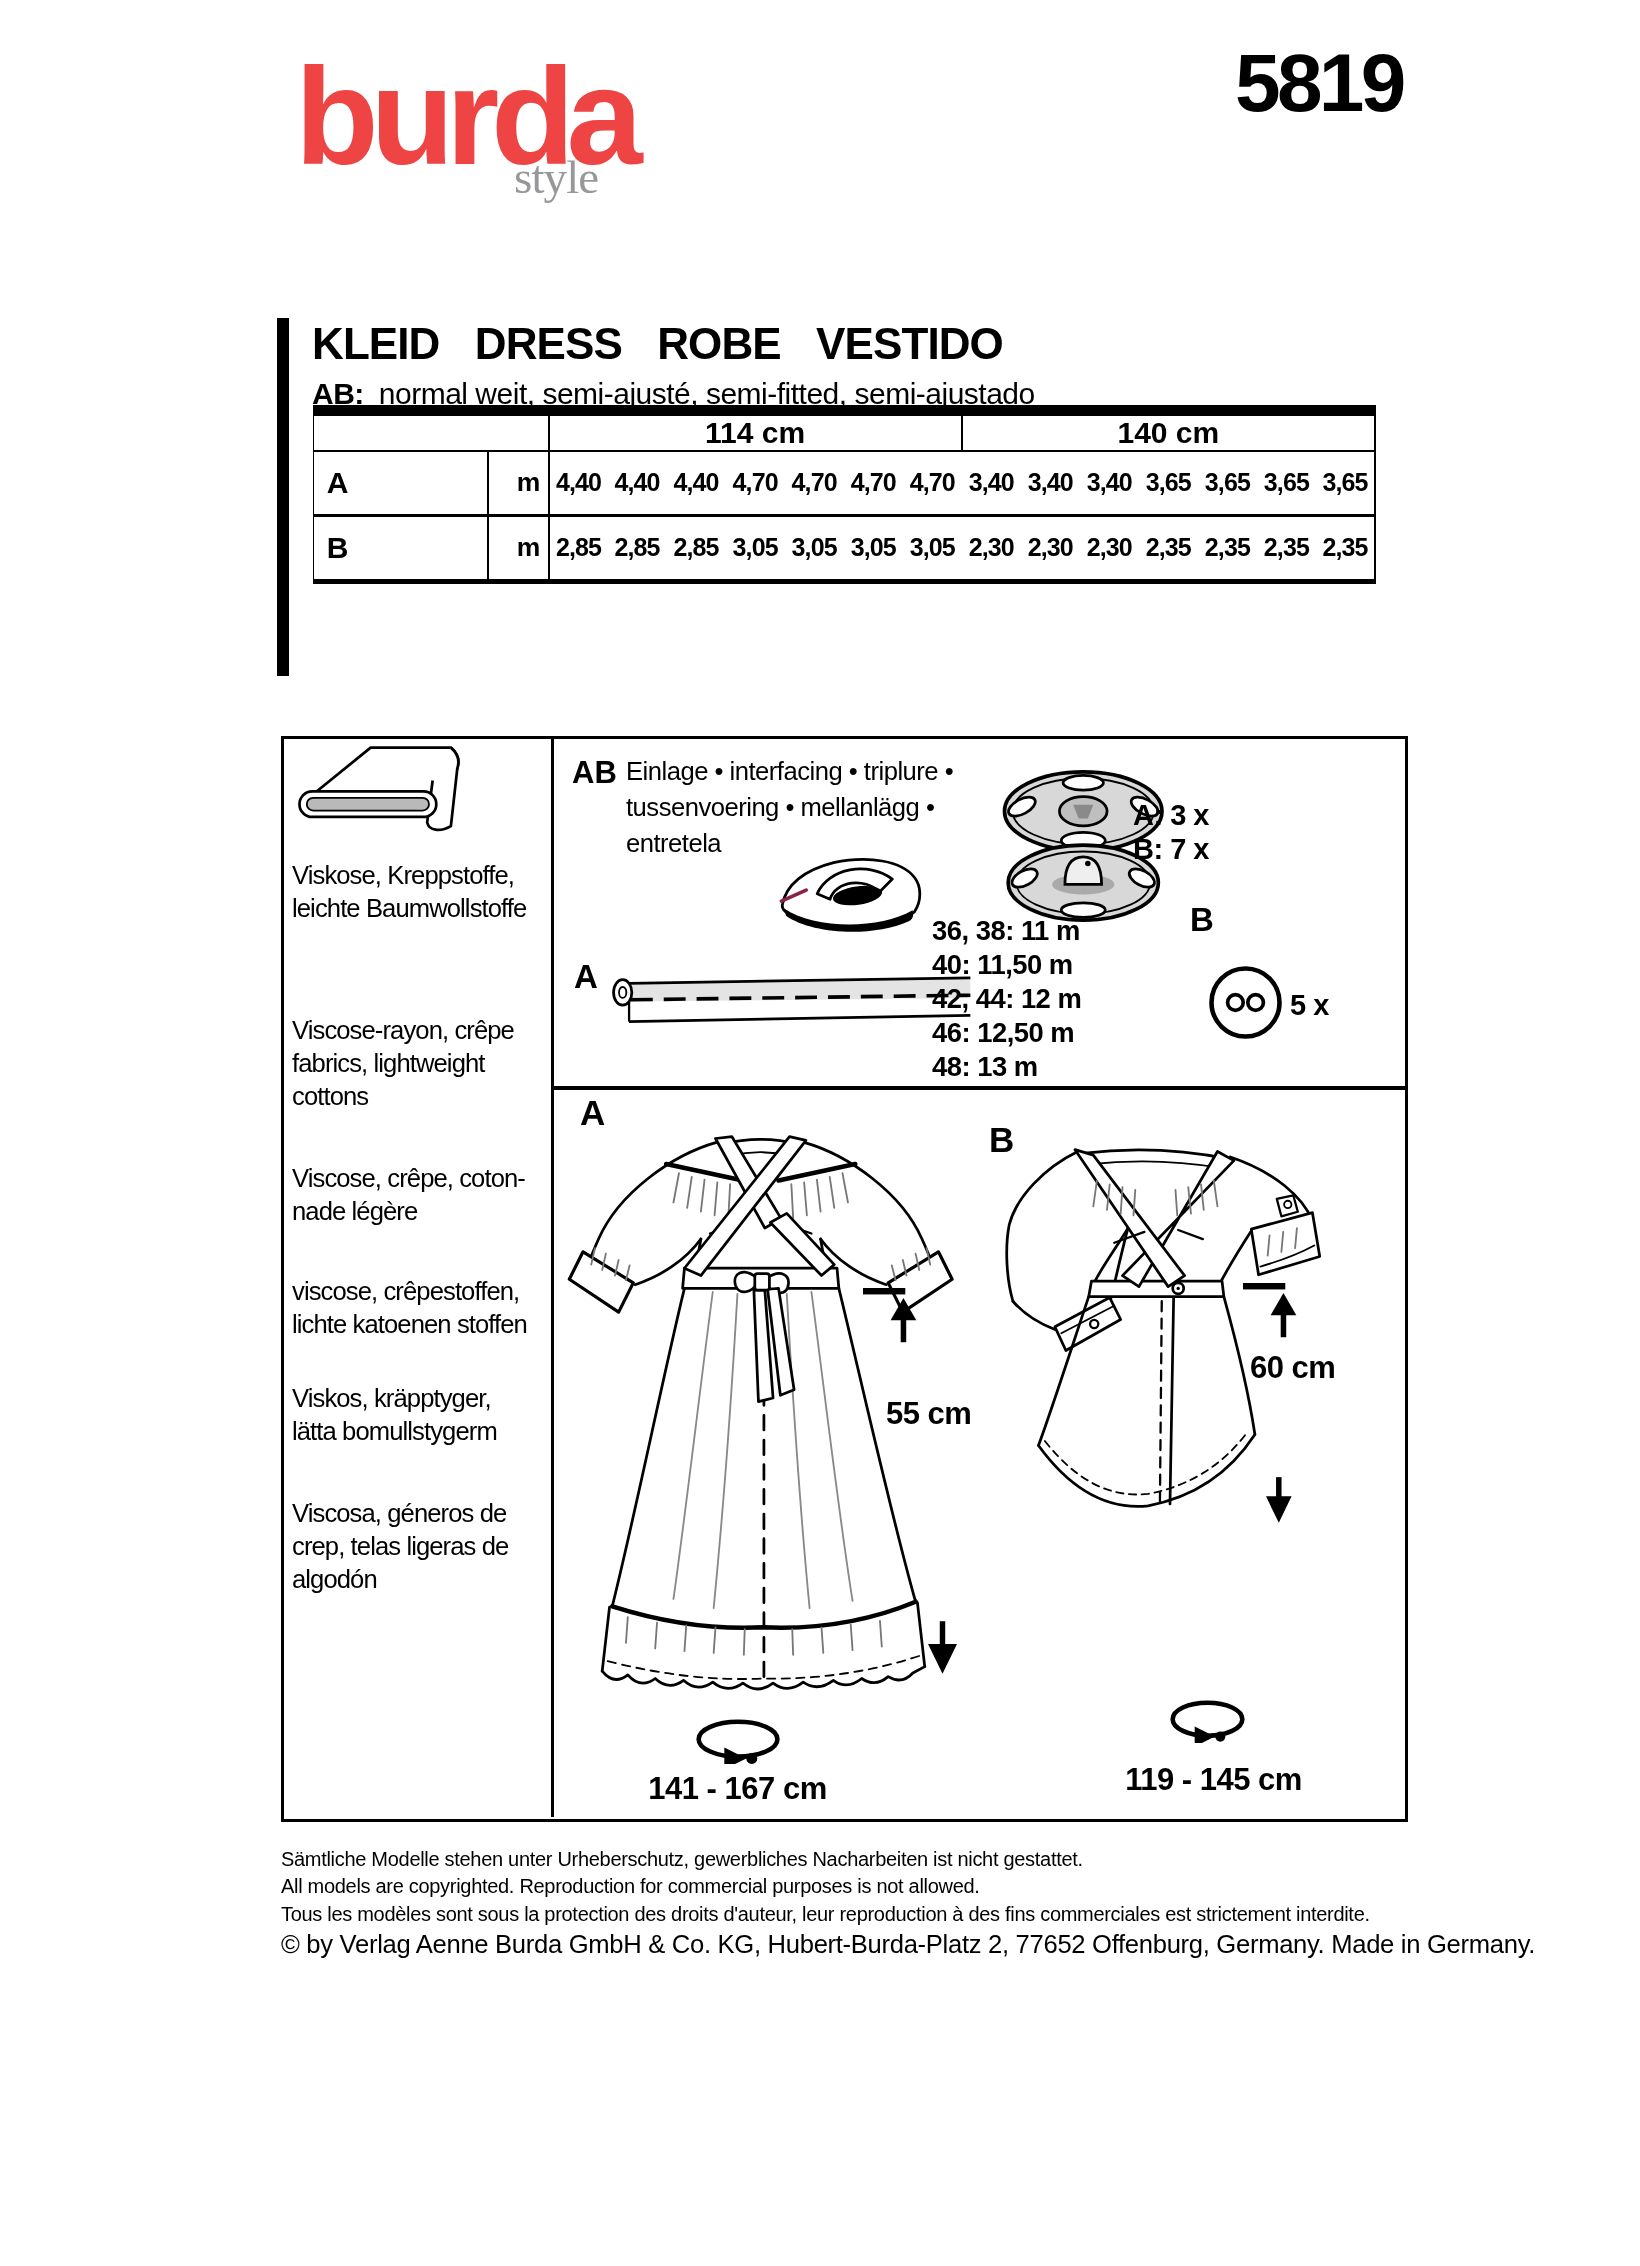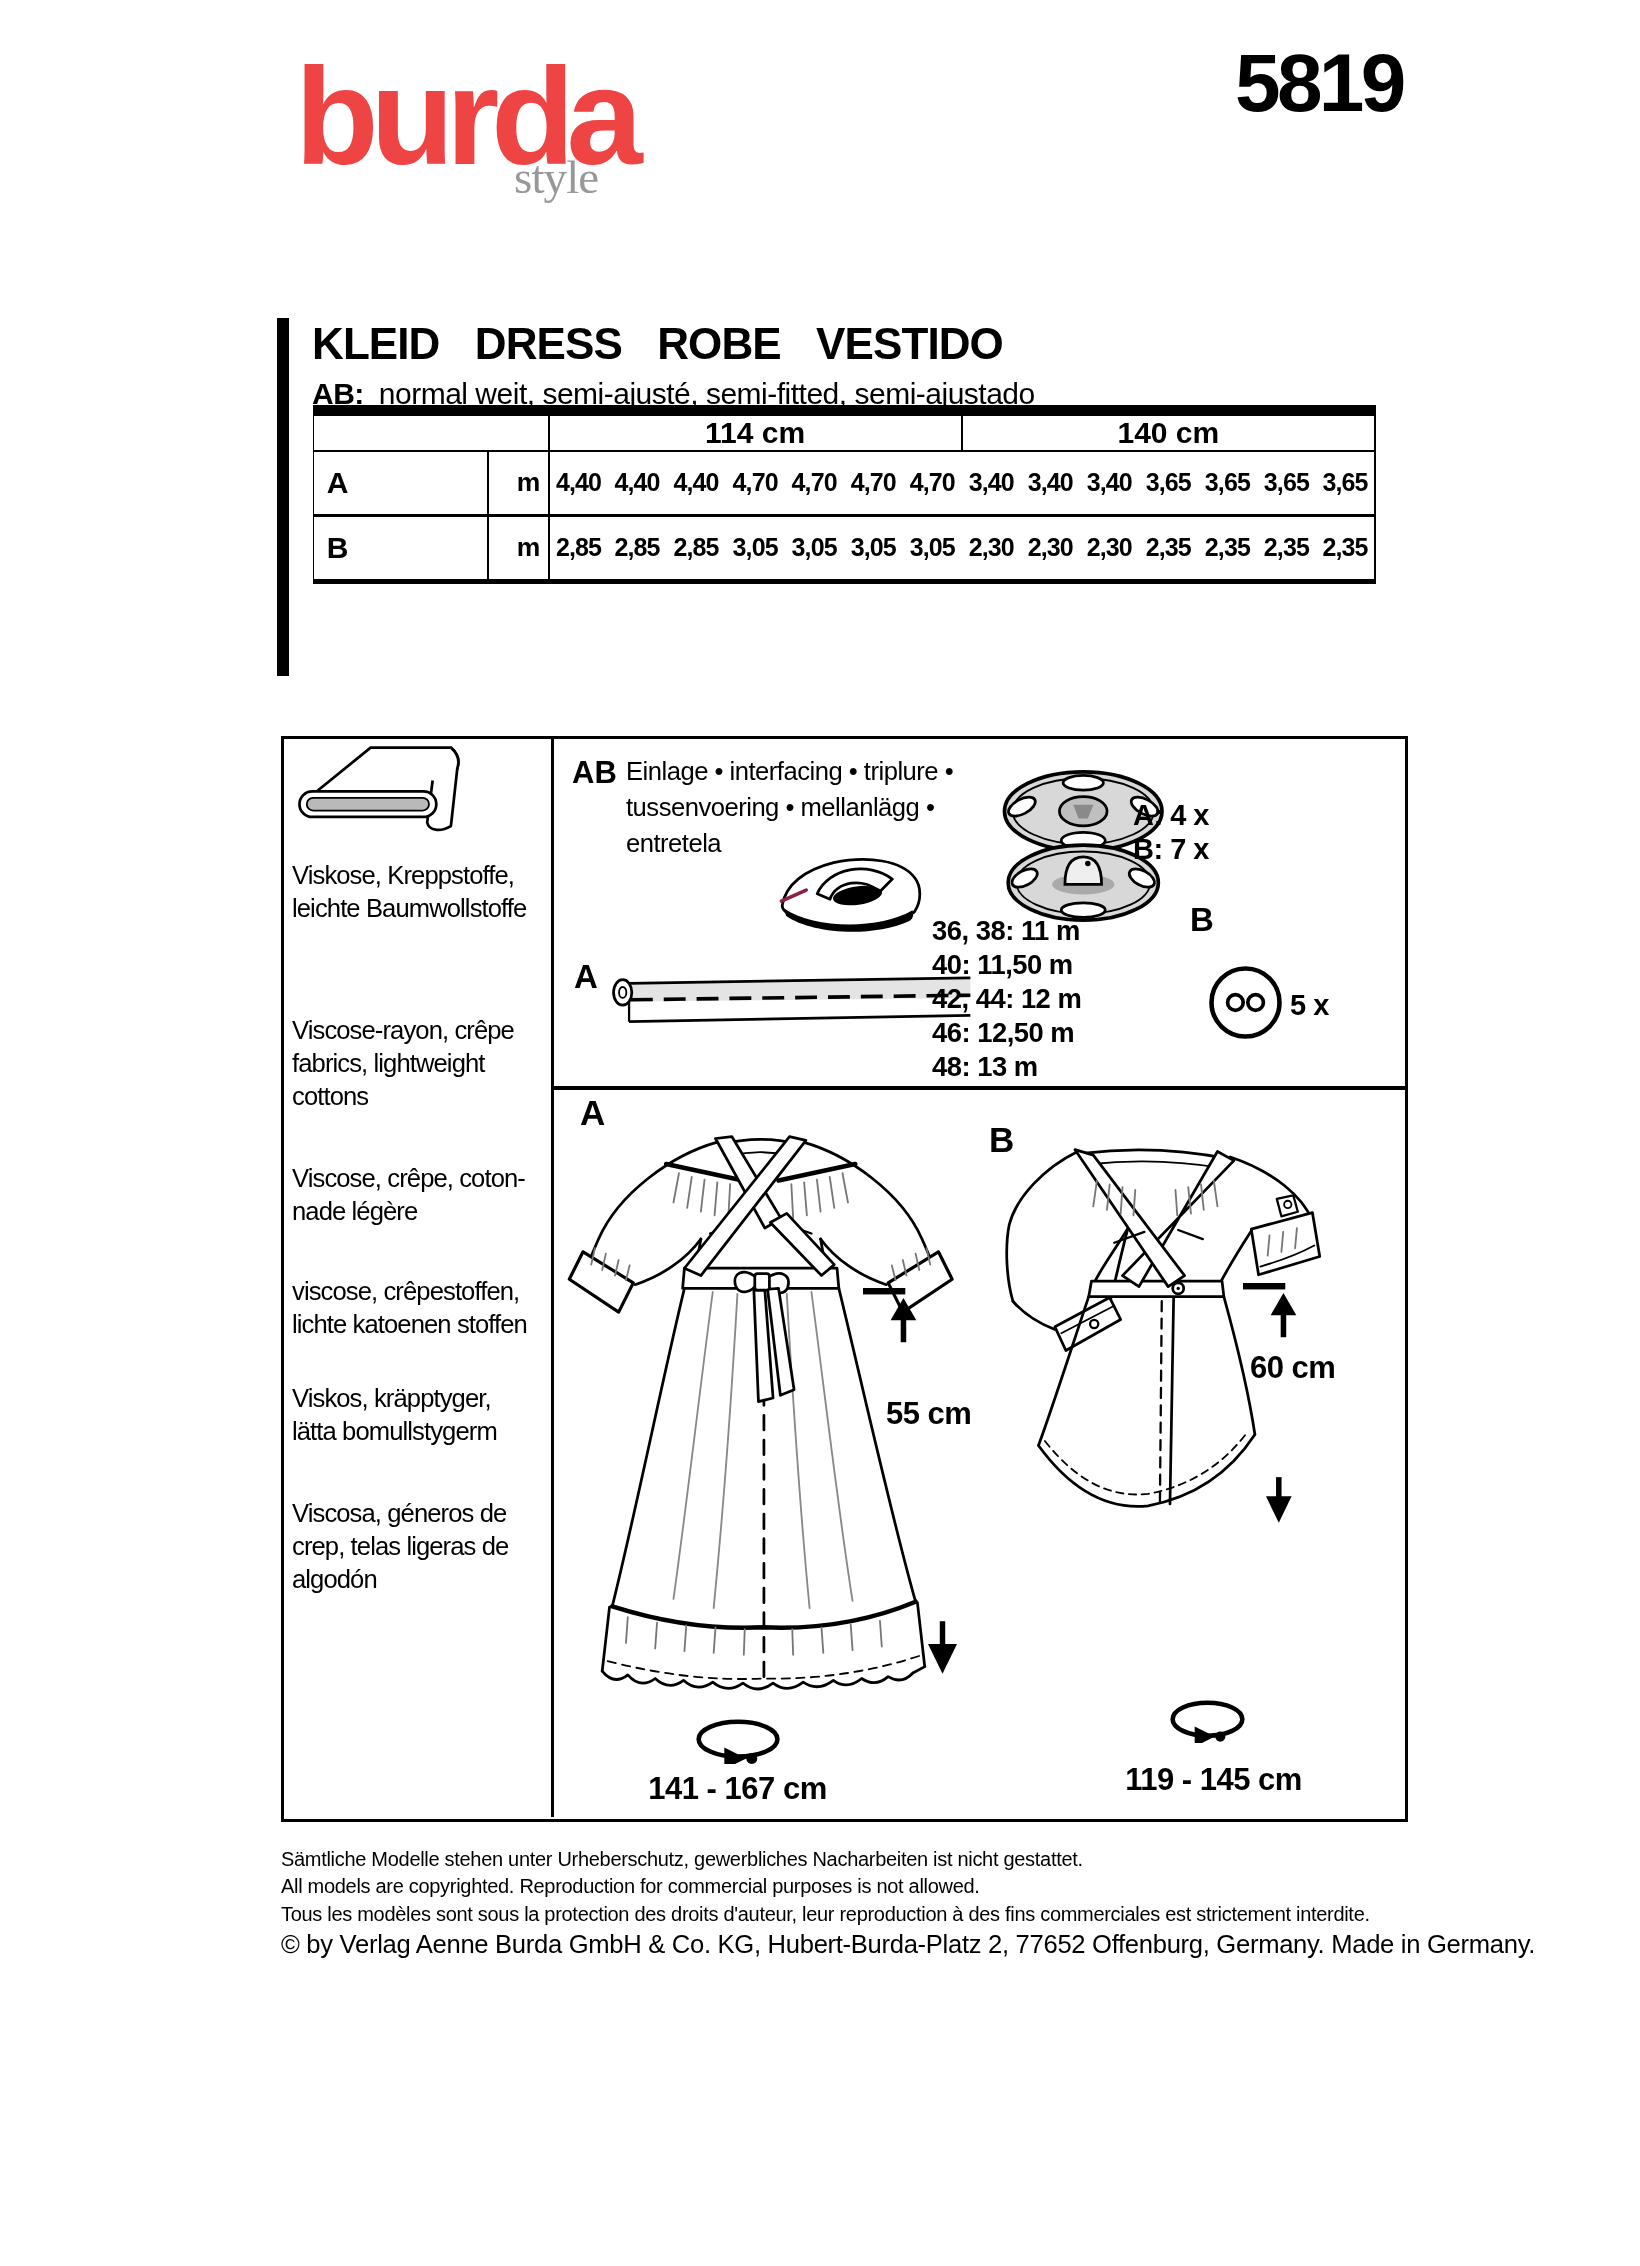--- a/index.html
+++ b/index.html
@@ -189,21 +189,21 @@
   <ellipse cx="92" cy="124" rx="73" ry="34" fill="none" stroke="#000" stroke-width="2"></ellipse>
   <g stroke="#000" fill="#fff" stroke-width="3">
     <ellipse cx="92" cy="154" rx="24" ry="8"></ellipse>
     <ellipse cx="28" cy="119" rx="15" ry="8" transform="rotate(-28 28 119)"></ellipse>
     <ellipse cx="156" cy="119" rx="15" ry="8" transform="rotate(28 156 119)"></ellipse>
   </g>
   <ellipse cx="92" cy="126" rx="34" ry="11" fill="#aaa"></ellipse>
   <path d="M72,126 C72,106 78,96 92,96 C106,96 112,106 112,126 Z" fill="#efefef" stroke="#000" stroke-width="3"></path>
   <circle cx="97" cy="103" r="3" fill="#000"></circle>
 </svg>
-<div class="abs cnt" style="left:1133px;top:799px">A: 4 x</div>
+<div class="abs cnt" style="left:1133px;top:799px">A: 3 x</div>
 <div class="abs cnt" style="left:1133px;top:833px">B: 7 x</div>
 
 <div class="abs nlab" style="left:574px;top:958px;font-size:33px">A</div>
 <svg class="abs" style="left:609px;top:965px" width="365" height="75" viewBox="0 0 400 82">
   <polygon points="22,20 396,14 396,36 22,40" fill="#e4e4e4"></polygon>
   <path d="M22,20 L396,14" stroke="#000" stroke-width="3" fill="none"></path>
   <path d="M22,62 L396,55" stroke="#000" stroke-width="3" fill="none"></path>
   <path d="M24,38 L396,33" stroke="#000" stroke-width="4" stroke-dasharray="24 12" fill="none"></path>
   <path d="M22,20 L22,62" stroke="#000" stroke-width="2.5" fill="none"></path>
   <ellipse cx="15" cy="30" rx="10" ry="14" fill="#fff" stroke="#000" stroke-width="3"></ellipse>

